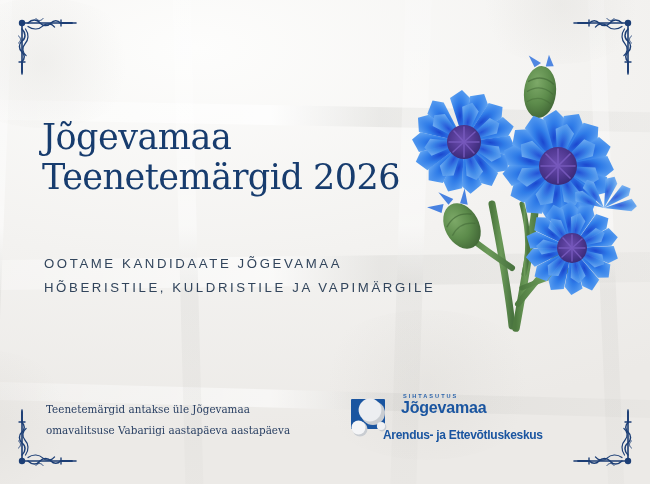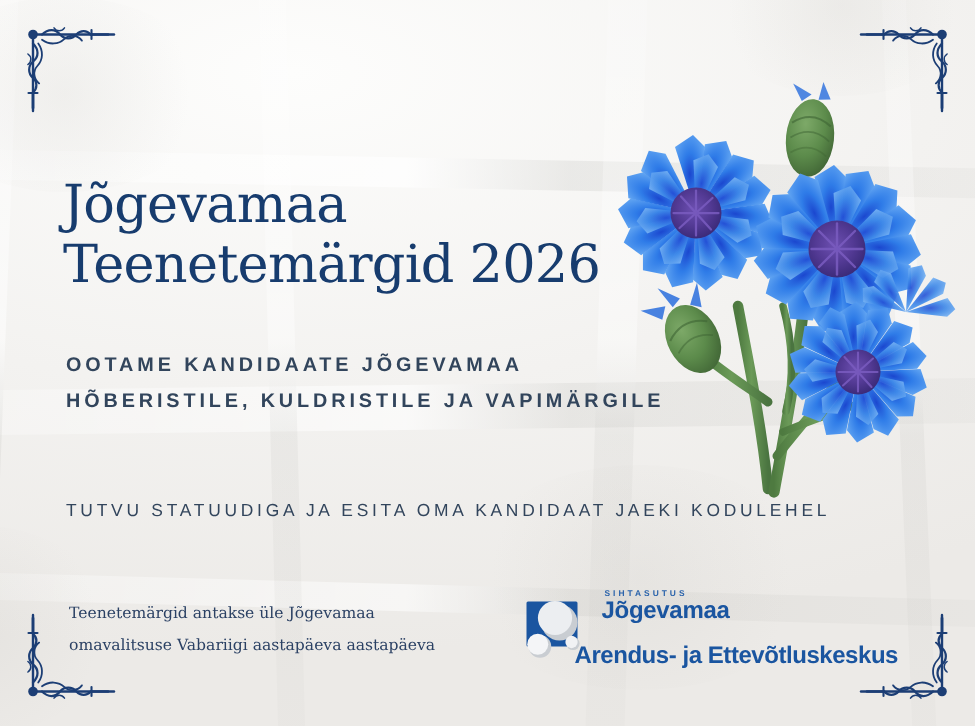--- a/index.html
+++ b/index.html
@@ -61,27 +61,27 @@
     color:#173c6e;
     font-family:"DejaVu Serif", serif;
     font-size:35px;
     line-height:1.14;
     font-weight:400;
     letter-spacing:-0.5px;
     white-space:pre-line;
   }
   #subtitle {
     position:absolute;
-    left:44px; top:231px;
+    left:44px; top:252px;
     color:#32455c;
     font-size:13.2px;
     line-height:1.85;
     letter-spacing:2.6px;
     white-space:pre-line;
-    font-weight:700;
+    font-weight:400;
   }
   #calltoaction {
     position:absolute;
     left:44px; top:334px;
     color:#32455c;
     font-size:11.6px;
     letter-spacing:2.5px;
     font-weight:400;
   }
   #footnote {
@@ -111,21 +111,21 @@
     margin-bottom:1px;
     padding-left:2px;
   }
   #logo-line1 {
     color:#1a55a0;
     font-size:16px; font-weight:700;
     line-height:1.0; letter-spacing:-0.2px;
   }
   #logo-line2 {
     color:#1a55a0;
-    font-size:16px; font-weight:700;
+    font-size:12px; font-weight:700;
     line-height:1.08; letter-spacing:-0.3px;
     margin-top:13px; margin-left:-18px;
   }
 </style>
 </head>
 <body>
 
 <div id="poster">
 
   <div class="paper-tex">
@@ -411,21 +411,20 @@
       </g>
     </svg>
   </div>
 
   <div id="title">Jõgevamaa
 Teenetemärgid 2026</div>
 
   <div id="subtitle">OOTAME KANDIDAATE JÕGEVAMAA
 HÕBERISTILE, KULDRISTILE JA VAPIMÄRGILE</div>
 
-  <div id="calltoaction">TUTVU STATUUDIGA JA ESITA OMA KANDIDAAT JAEKI KODULEHEL</div>
 
   <div id="footnote">Teenetemärgid antakse üle Jõgevamaa
 omavalitsuse Vabariigi aastapäeva aastapäeva</div>
 
   <div id="logo">
     <div id="logo-mark">
       <svg viewBox="0 0 44 42" xmlns="http://www.w3.org/2000/svg">
         <rect x="2" y="3" width="34" height="30" rx="1" fill="#1a55a0"></rect>
         <circle cx="24" cy="17" r="12" fill="#c9cdd2"></circle>
         <circle cx="21" cy="14" r="11.4" fill="#eceef1"></circle>

